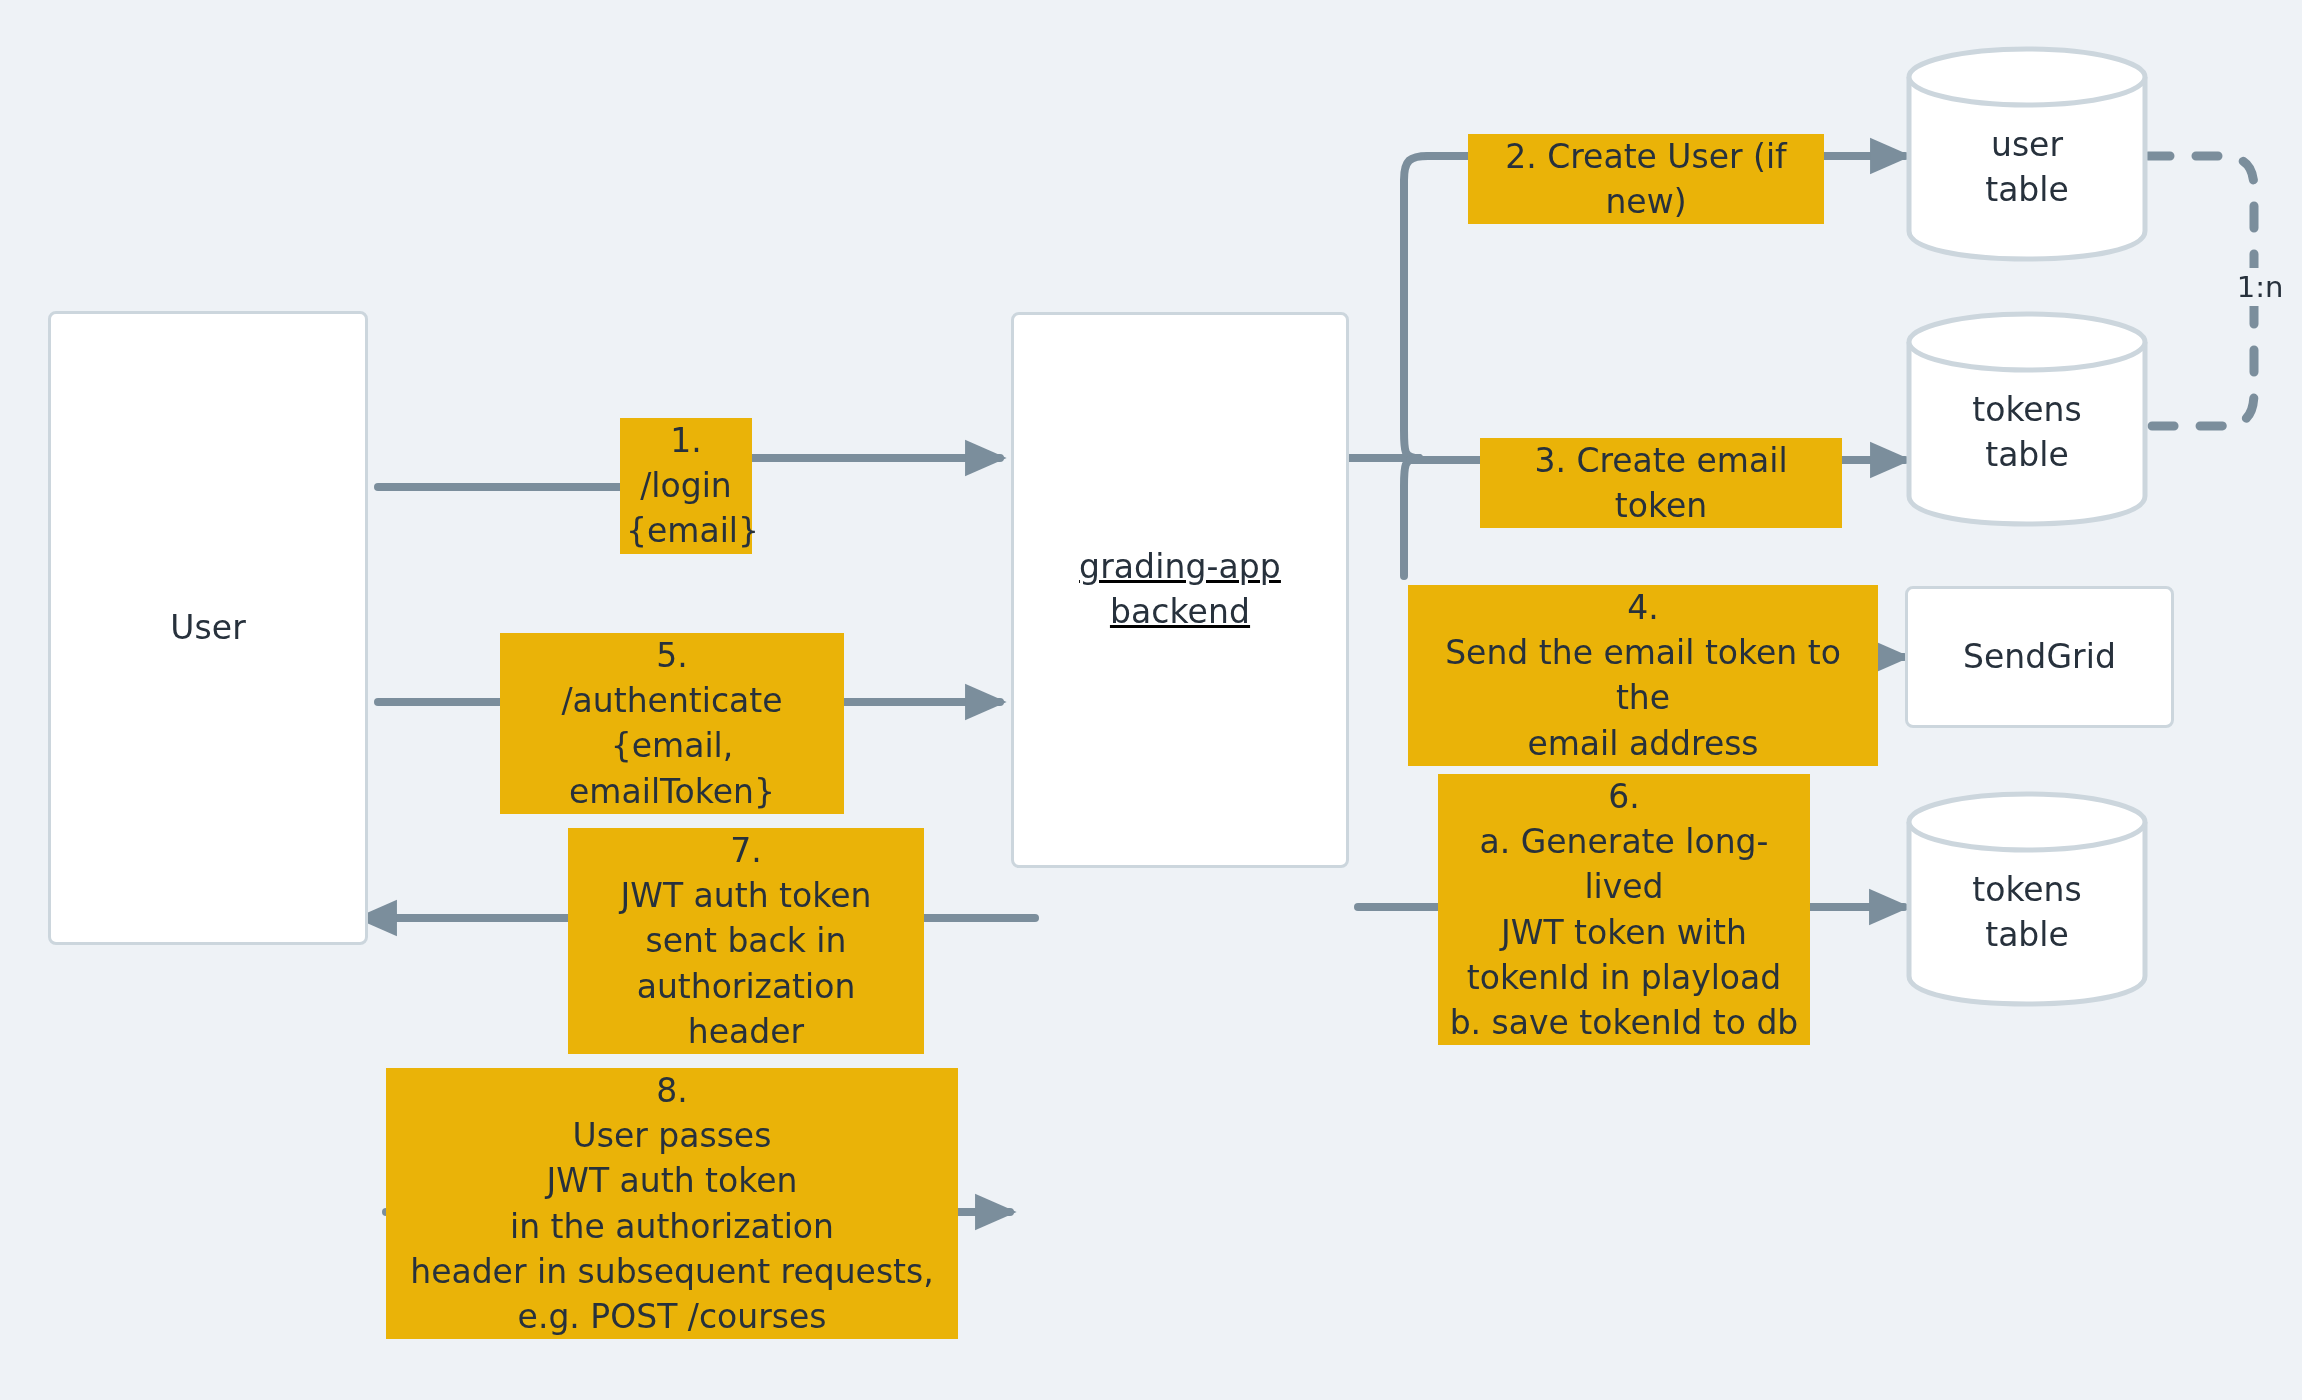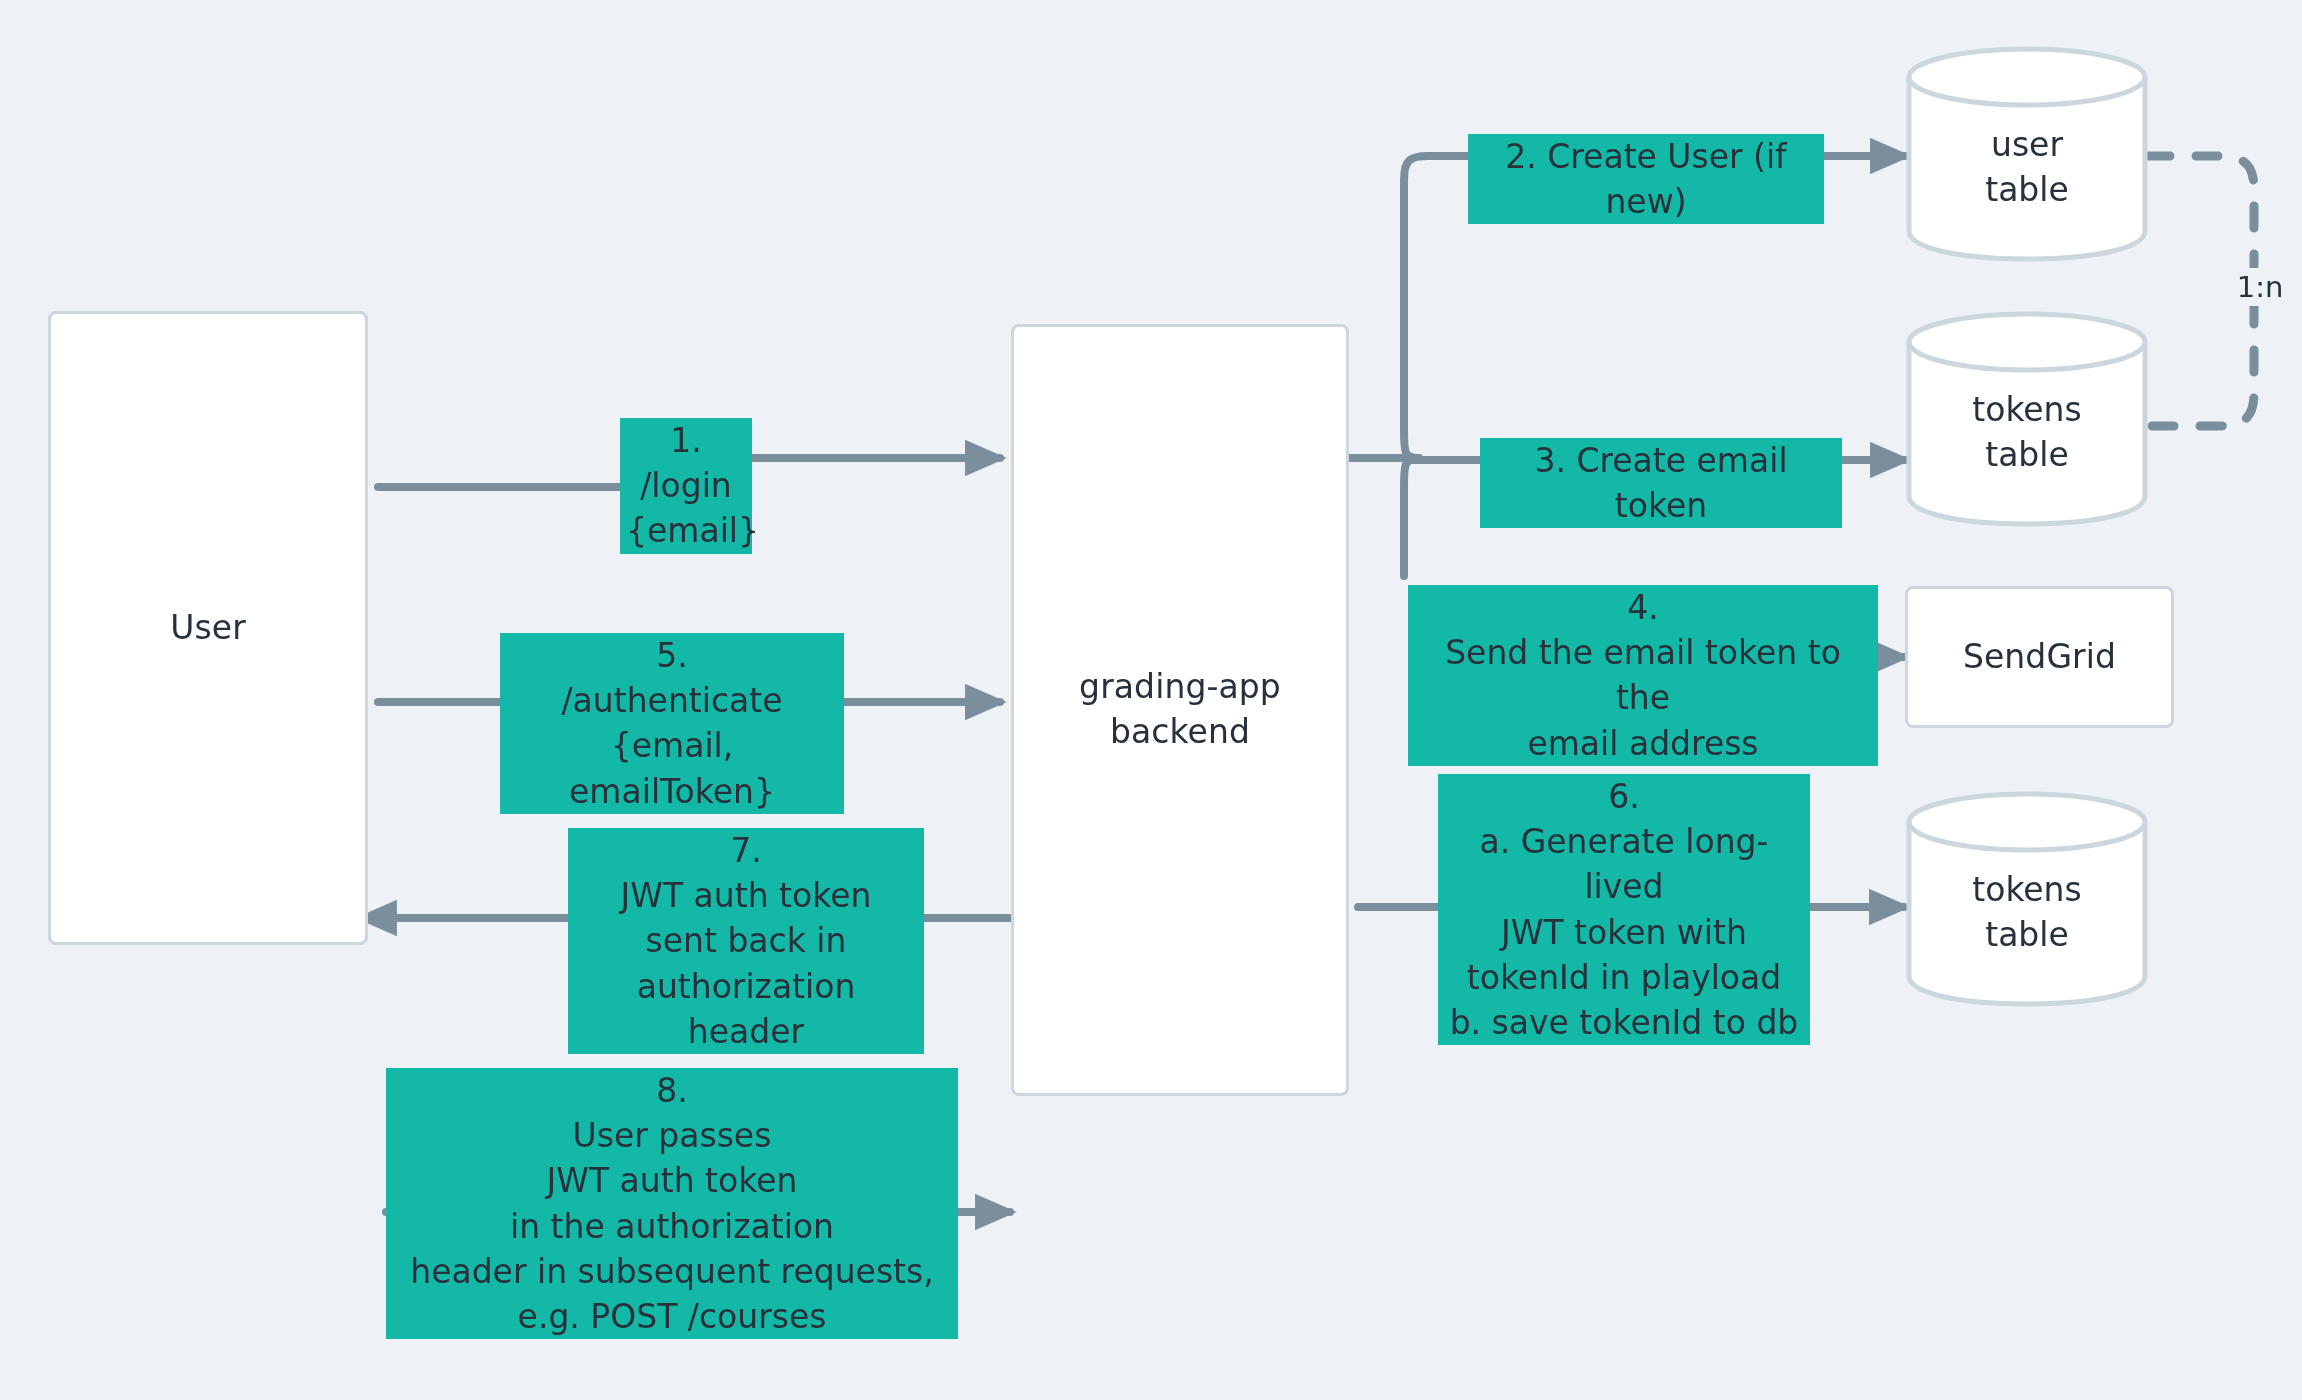--- a/index.html
+++ b/index.html
@@ -52,21 +52,21 @@
     line-height: 1.35;
     white-space: pre-line;
   }
   .edge-label {
     position: absolute;
     color: #27313c;
     font-size: 33px;
     line-height: 1.37;
     text-align: center;
     white-space: pre-line;
-    background: #14b8a6;
+    background: #eab308;
     padding: 0 6px;
   }
   .rel-label {
     position: absolute;
     color: #27313c;
     font-size: 29px;
     text-align: center;
     background: #eef2f6;
     padding: 2px 5px;
   }
@@ -116,21 +116,21 @@
 
     <g fill="none" stroke="#7b8e9c" stroke-width="9" stroke-linecap="round" stroke-dasharray="22 26">
       <path d="M 2148 156 L 2218 156 C 2246 156 2254 166 2254 190 L 2254 392 C 2254 416 2246 426 2218 426 L 2148 426"></path>
     </g>
   </svg>
 
   <div class="node-box" style="left:48px; top:311px; width:320px; height:634px;">
     <div class="node-label">User</div>
   </div>
 
-  <div class="node-box" style="left:1011px; top:324px; width:338px; height:772px;">
+  <div class="node-box" style="left:1011px; top:312px; width:338px; height:556px;text-decoration:underline;">
     <div class="node-label">grading-app
 backend</div>
   </div>
 
   <div class="node-box" style="left:1905px; top:586px; width:269px; height:142px;">
     <div class="node-label">SendGrid</div>
   </div>
 
   <div class="cyl" style="left:1905px; top:45px; width:244px; height:218px;">
     <svg width="244" height="218" viewBox="0 0 244 218">

